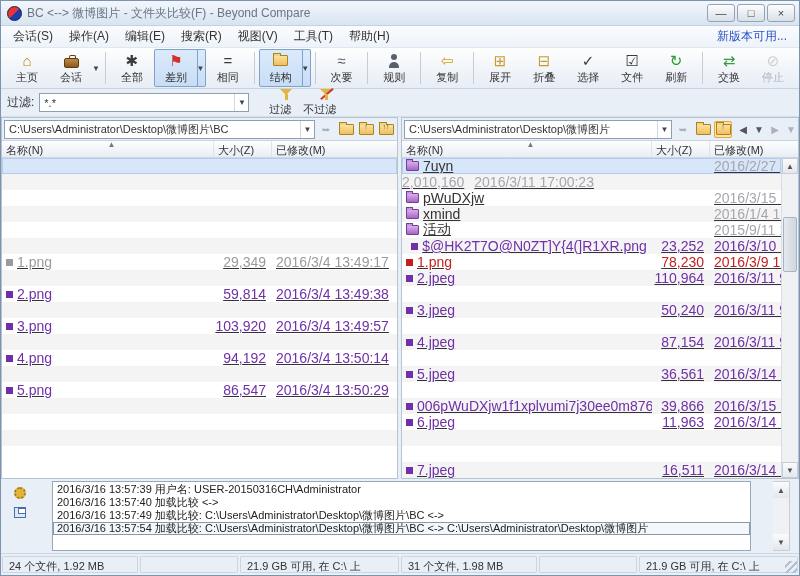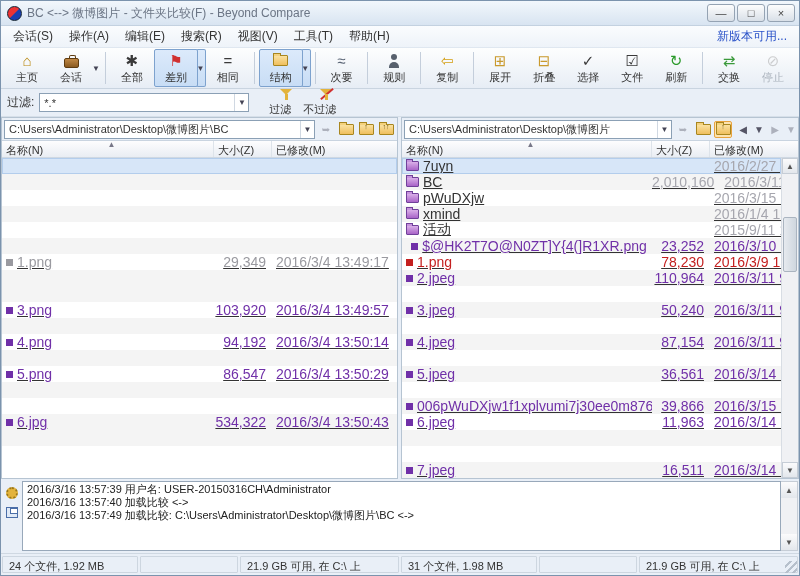--- a/index.html
+++ b/index.html
@@ -81,21 +81,21 @@
   .rowfolder { width:13px; height:10px; background:linear-gradient(#d9aee8,#a964c8); border:1px solid #70409a; border-radius:1px; position:relative; flex:0 0 auto; }
   .rowfolder:before { content:""; position:absolute; top:-3px; left:-1px; width:5px; height:2px; background:#c793dd; border:1px solid #70409a; border-bottom:none; }
 
   
   .vscroll { width:17px; background:#f0f1f4; border-left:1px solid #d8dde4; display:flex; flex-direction:column; }
   .sarrow { height:16px; display:flex; align-items:center; justify-content:center; font-size:8px; color:#555; background:linear-gradient(#fbfbfc,#e3e7ec); border:1px solid #c6cdd6; }
   .strack { flex:1; position:relative; }
   .sthumb { position:absolute; left:1px; right:1px; background:linear-gradient(90deg,#e6eaef,#cfd6de); border:1px solid #aab4c0; border-radius:2px; }
 
   
-  .logpanel { flex:1; display:flex; background:#e9eff7; padding:2px 1px; }
+  .logpanel { flex:1; display:flex; background:#e9eff7; padding:2px 9px;gap:22px; }
   .loggutter { width:20px; display:flex; flex-direction:column; align-items:center; gap:8px; padding-top:6px; }
   .gear { width:12px; height:12px; border-radius:50%; background:#e3b33c; border:2px dotted #9a7718; }
   .disk { width:12px; height:11px; background:#dfe9f6; border:1px solid #4a6ea8; position:relative; }
   .disk:before { content:""; position:absolute; top:0; left:3px; width:6px; height:4px; background:#fff; border:1px solid #4a6ea8; }
   .logbox { flex:1; background:#fff; border:1px solid #98a8ba; overflow:hidden; padding:1px 0; }
   .logline { height:13px; line-height:13px; padding:0 4px; font-size:11px; color:#222; white-space:nowrap; overflow:hidden; }
   .logline.selected { outline:1px solid #8899aa; outline-offset:-1px; background:#f4f7fb; }
   .logscroll { width:17px; display:flex; flex-direction:column; justify-content:space-between; background:#f0f1f4; border:1px solid #c6cdd6; border-left:none; }
 
   
@@ -290,20 +290,28 @@
                 <span style="color: rgb(154, 154, 160);">1.png</span>
               </span>
               <span class="c-size" style="flex: 0 0 58px; color: rgb(154, 154, 160);">29,349</span>
               <span class="c-date" style="color: rgb(154, 154, 160);">2016/3/4 13:49:17</span>
             </div>
             <div class="frow alt">
               <span class="c-name" style="flex: 0 0 212px;"></span>
               <span class="c-size" style="flex: 0 0 58px;"></span>
               <span class="c-date"></span>
             </div>
+            <div class="frow">
+              <span class="c-name" style="flex: 0 0 212px;">
+                <span class="fsq" style="background: rgb(112, 48, 168);"></span>
+                <span style="color: rgb(112, 48, 168);">2.png</span>
+              </span>
+              <span class="c-size" style="flex: 0 0 58px; color: rgb(112, 48, 168);">59,814</span>
+              <span class="c-date" style="color: rgb(112, 48, 168);">2016/3/4 13:49:38</span>
+            </div>
             <div class="frow alt">
               <span class="c-name" style="flex: 0 0 212px;"></span>
               <span class="c-size" style="flex: 0 0 58px;"></span>
               <span class="c-date"></span>
             </div>
             <div class="frow">
               <span class="c-name" style="flex: 0 0 212px;">
                 <span class="fsq" style="background: rgb(112, 48, 168);"></span>
                 <span style="color: rgb(112, 48, 168);">3.png</span>
               </span>
@@ -338,28 +346,20 @@
             </div>
             <div class="frow alt">
               <span class="c-name" style="flex: 0 0 212px;"></span>
               <span class="c-size" style="flex: 0 0 58px;"></span>
               <span class="c-date"></span>
             </div>
             <div class="frow">
               <span class="c-name" style="flex: 0 0 212px;"></span>
               <span class="c-size" style="flex: 0 0 58px;"></span>
               <span class="c-date"></span>
-            </div>
-            <div class="frow alt">
-              <span class="c-name" style="flex: 0 0 212px;">
-                <span class="fsq" style="background: rgb(112, 48, 168);"></span>
-                <span style="color: rgb(112, 48, 168);">6.jpg</span>
-              </span>
-              <span class="c-size" style="flex: 0 0 58px; color: rgb(112, 48, 168);">534,322</span>
-              <span class="c-date" style="color: rgb(112, 48, 168);">2016/3/4 13:50:43</span>
             </div>
             <div class="frow alt">
               <span class="c-name" style="flex: 0 0 212px;"></span>
               <span class="c-size" style="flex: 0 0 58px;"></span>
               <span class="c-date"></span>
             </div>
           </div>
         </div>
       </div>
     <div class="splitter"></div>
@@ -391,24 +391,20 @@
           <div class="rowsarea">
             <div class="frow selected">
               <span class="c-name" style="flex: 0 0 250px;">
                 <span class="rowfolder"></span>
                 <span style="color: rgb(51, 51, 51);">7uyn</span>
               </span>
               <span class="c-size" style="flex: 0 0 58px; color: rgb(166, 166, 174);"></span>
               <span class="c-date" style="color: rgb(166, 166, 174);">2016/2/27 13:04:44</span>
             </div>
             <div class="frow alt">
-              <span class="c-name" style="flex: 0 0 250px;">
-                <span class="rowfolder"></span>
-                <span style="color: rgb(51, 51, 51);">BC</span>
-              </span>
               <span class="c-size" style="flex: 0 0 58px; color: rgb(166, 166, 174);">2,010,160</span>
               <span class="c-date" style="color: rgb(166, 166, 174);">2016/3/11 17:00:23</span>
             </div>
             <div class="frow">
               <span class="c-name" style="flex: 0 0 250px;">
                 <span class="rowfolder"></span>
                 <span style="color: rgb(51, 51, 51);">pWuDXjw</span>
               </span>
               <span class="c-size" style="flex: 0 0 58px; color: rgb(166, 166, 174);"></span>
               <span class="c-date" style="color: rgb(166, 166, 174);">2016/3/15 10:04:39</span>
@@ -545,20 +541,21 @@
 
   <div class="logpanel">
     <div class="loggutter">
       <span class="gear"></span>
       <span class="disk"></span>
     </div>
     <div class="logbox" id="logbox">
         <div class="logline">2016/3/16 13:57:39  用户名: USER-20150316CH\Administrator</div>
         <div class="logline">2016/3/16 13:57:40  加载比较  &lt;-&gt;</div>
         <div class="logline">2016/3/16 13:57:49  加载比较: C:\Users\Administrator\Desktop\微博图片\BC &lt;-&gt;</div>
+        <div class="logline selected">2016/3/16 13:57:54  加载比较: C:\Users\Administrator\Desktop\微博图片\BC &lt;-&gt; C:\Users\Administrator\Desktop\微博图片</div>
       </div>
     <div class="logscroll">
       <span class="sarrow" style="border:none">▲</span>
       <span class="sarrow" style="border:none">▼</span>
     </div>
   </div>
 
   <div class="statusbar" style="position:relative">
     <div class="sb-half">
       <span class="sb-seg seg-files">24 个文件, 1.92 MB</span>

